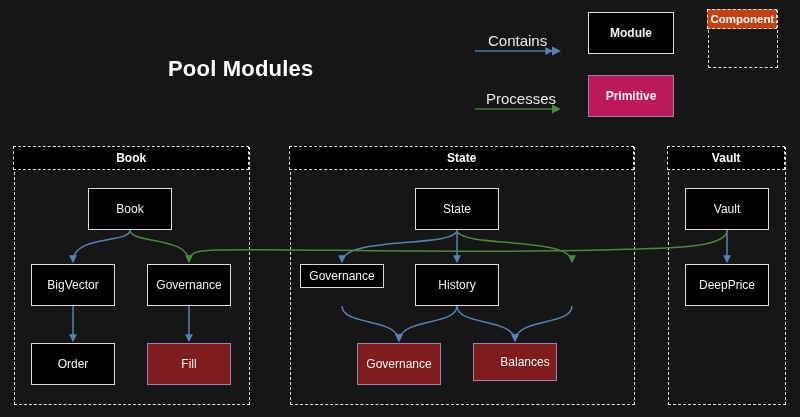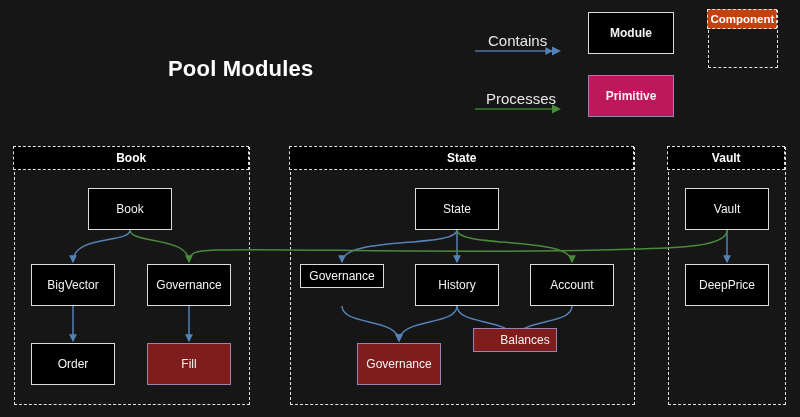--- a/index.html
+++ b/index.html
@@ -228,20 +228,19 @@
 
   <div class="node module" style="left:88px;  top:188px; width:84px; height:42px;">Book</div>
   <div class="node module" style="left:31px;  top:264px; width:84px; height:42px;">BigVector</div>
   <div class="node module" style="left:147px; top:264px; width:84px; height:42px;">Governance</div>
   <div class="node module" style="left:31px;  top:343px; width:84px; height:42px;">Order</div>
   <div class="node primitive" style="left:147px; top:343px; width:84px; height:42px;">Fill</div>
 
   <div class="node module" style="left:415px; top:188px; width:84px; height:42px;">State</div>
   <div class="node module" style="left:300px; top:264px; width:84px; height:24px;">Governance</div>
   <div class="node module" style="left:415px; top:264px; width:84px; height:42px;">History</div>
-  <div class="node module" style="left:530px; top:264px; width:84px; height:42px;">Account</div>
   <div class="node primitive" style="left:357px; top:343px; width:84px; height:42px;">Governance</div>
-  <div class="node primitive" style="left:473px; top:328px; width:84px; height:24px;padding-left:20px;">Balances</div>
+  <div class="node primitive" style="left:473px; top:343px; width:84px; height:38px;padding-left:20px;">Balances</div>
 
   <div class="node module" style="left:685px; top:188px; width:84px; height:42px;">Vault</div>
   <div class="node module" style="left:685px; top:264px; width:84px; height:42px;">DeepPrice</div>
 
 </div>
 
 </body></html>

